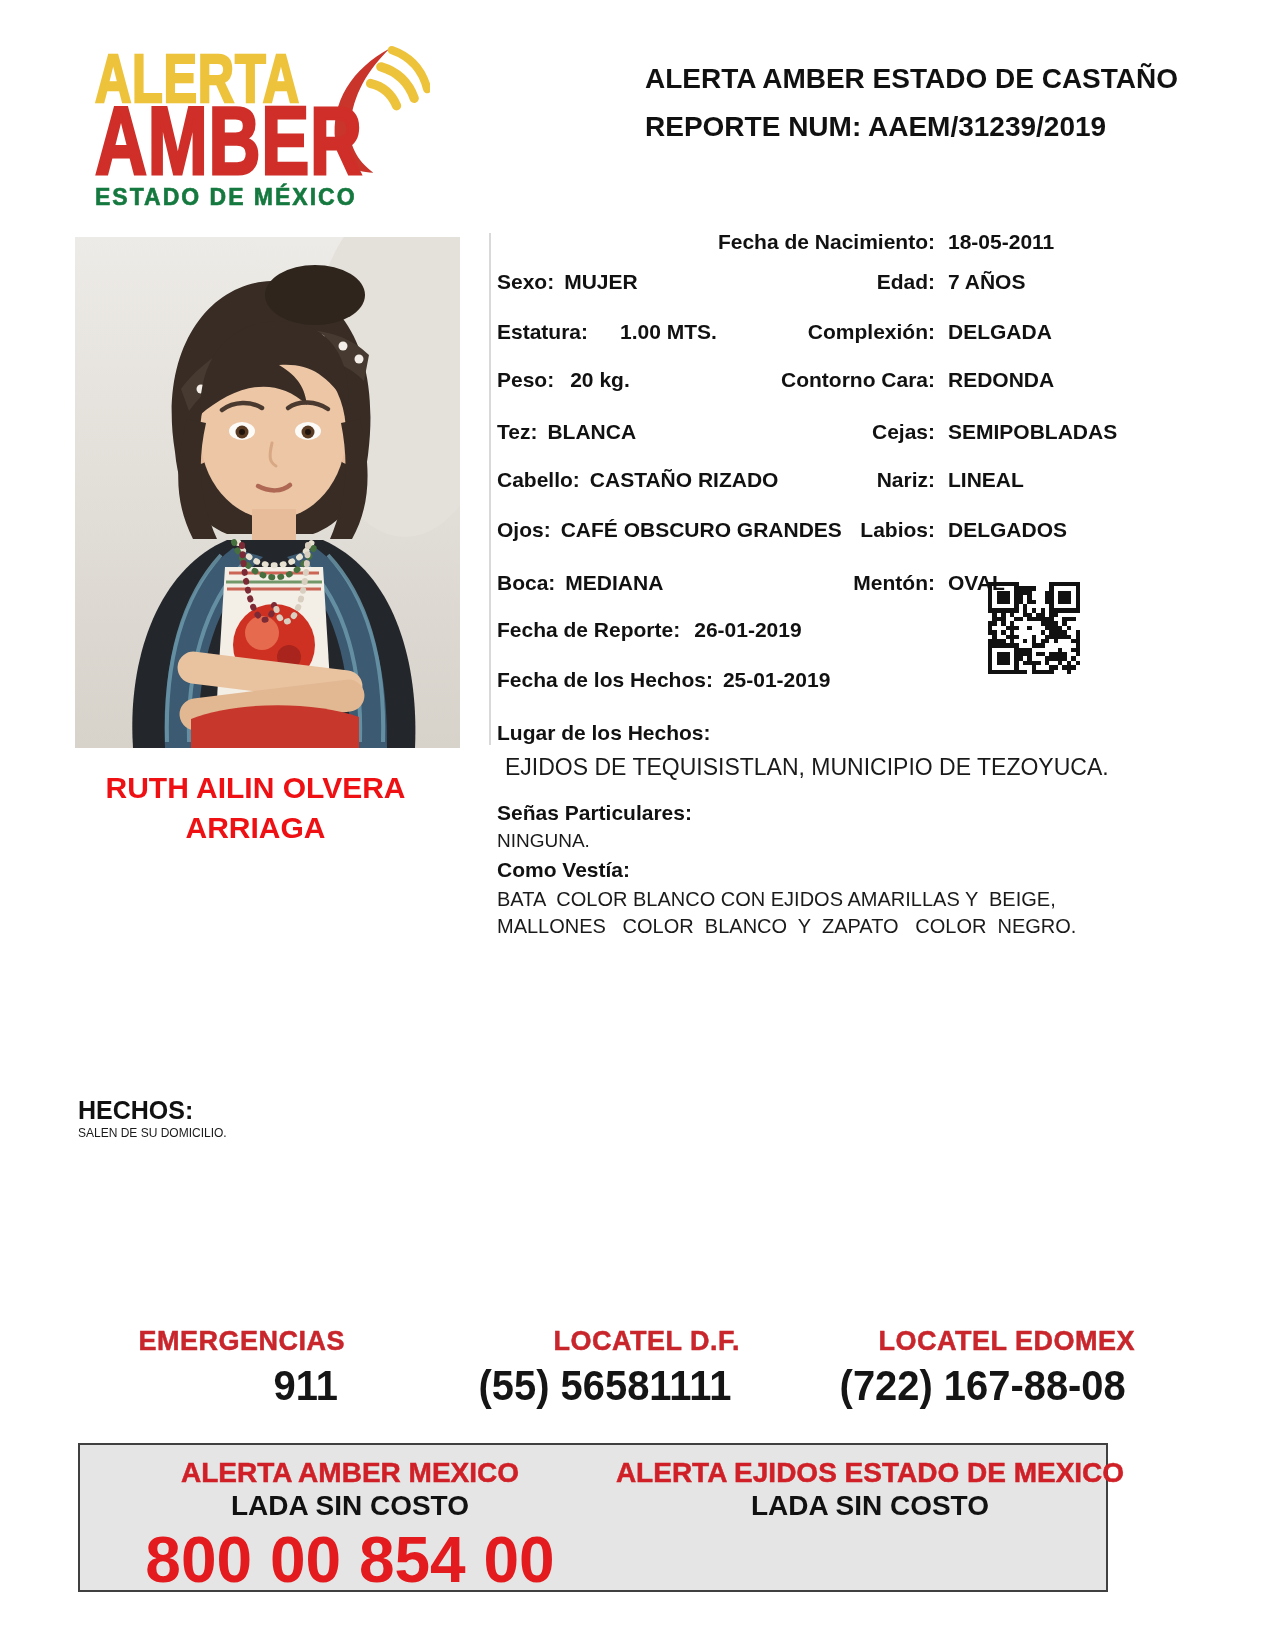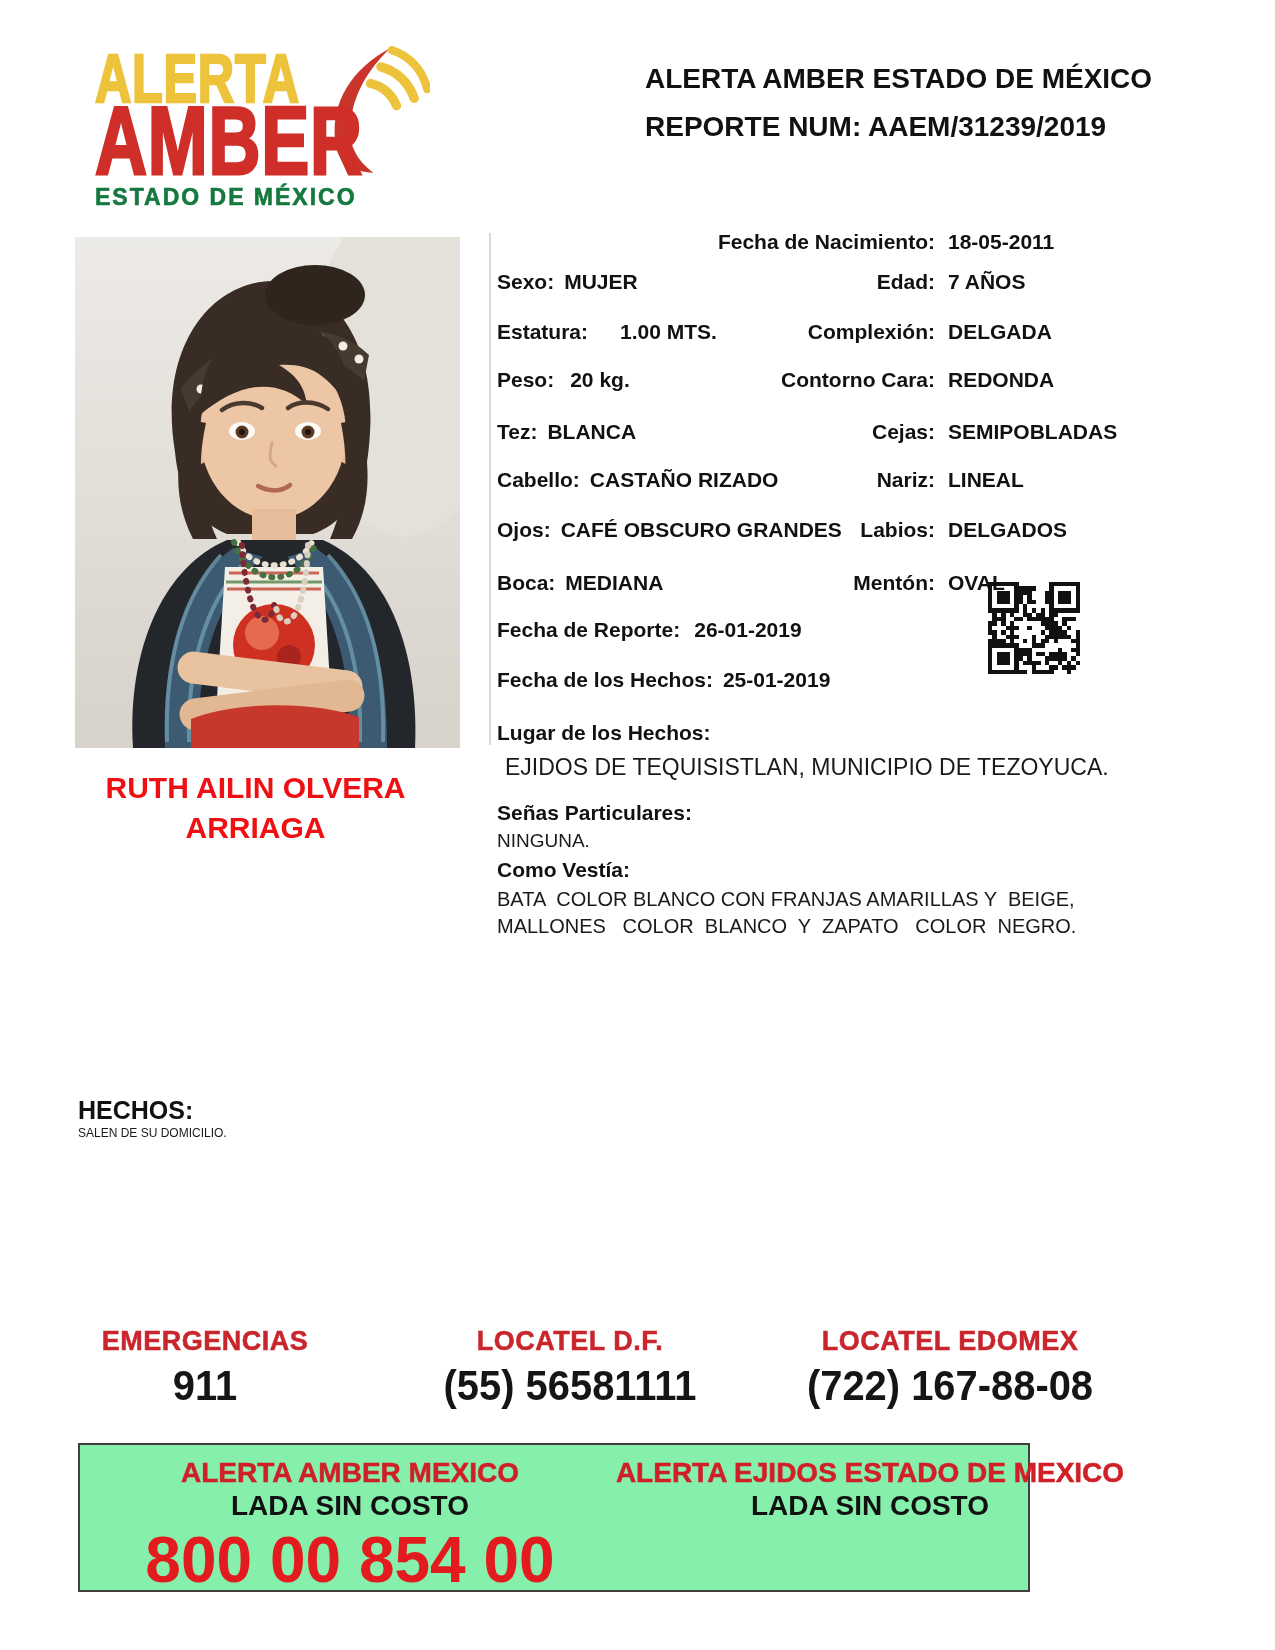--- a/index.html
+++ b/index.html
@@ -40,32 +40,32 @@
   .rval{position:absolute;left:451px;top:0;}
   .blocklab{position:absolute;left:497px;font-size:21px;font-weight:bold;white-space:nowrap;}
   .blockval{position:absolute;font-weight:normal;white-space:pre;color:#1a1a1a;}
   .qr{position:absolute;left:988px;top:582px;width:92px;height:92px;}
 
   
   .hechos-label{position:absolute;left:78px;top:1096px;font-size:25px;font-weight:bold;}
   .hechos-value{position:absolute;left:78px;top:1126px;font-size:12px;color:#1a1a1a;text-align:center;}
 
   
-  .contact{position:absolute;text-align:center;}
+  .contact{position:absolute;text-align:right;}
   .contact .clab{font-size:27px;font-weight:bold;color:#c8262c;letter-spacing:.5px;
                  -webkit-text-stroke:.5px #c8262c;}
   .contact .cnum{margin-top:5px;font-size:42px;font-weight:bold;color:#151515;
                  transform:scaleX(.95);transform-origin:center top;}
   .contact1{left:65px;top:1326px;width:280px;}
   .contact2{left:400px;top:1326px;width:340px;}
   .contact3{left:765px;top:1326px;width:370px;}
 
   
-  .fbox{position:absolute;left:78px;top:1443px;width:952px;height:149px;
-        border:2px solid #404040;background:#86efac;box-sizing:border-box;}
+  .fbox{position:absolute;left:78px;top:1443px;width:1030px;height:149px;
+        border:2px solid #404040;background:#e5e5e5;box-sizing:border-box;}
   .fcol{position:absolute;top:12px;text-align:center;}
   .fcol-left{left:20px;width:500px;}
   .fcol-right{left:490px;width:600px;}
   .ftitle{font-size:28px;font-weight:bold;color:#d02027;white-space:nowrap;
           -webkit-text-stroke:.5px #d02027;}
   .flada{font-size:28px;font-weight:bold;color:#111;margin-top:1px;}
   .fnum{font-size:64px;font-weight:bold;color:#e31b1f;margin-top:6px;line-height:1;
         white-space:nowrap;}
 </style>
 </head>
@@ -79,21 +79,21 @@
       <path d="M76 42 C89 45 99 54 104 66" stroke="#eec33c" stroke-width="10" fill="none" stroke-linecap="round"></path>
       <path d="M87 24 C104 29 117 41 123 58" stroke="#eec33c" stroke-width="10" fill="none" stroke-linecap="round"></path>
       <path d="M99 6 C119 13 132 28 137 48" stroke="#eec33c" stroke-width="9" fill="none" stroke-linecap="round"></path>
     </svg>
     <div class="logo-alerta">ALERTA</div>
     <div class="logo-amber">AMBER</div>
     <div class="logo-estado">ESTADO DE MÉXICO</div>
   </div>
 
   <div class="hdr">
-    <div class="hdr-line1">ALERTA AMBER ESTADO DE MÉXICO</div>
+    <div class="hdr-line1">ALERTA AMBER ESTADO DE CASTAÑO</div>
     <div class="hdr-line2">REPORTE NUM: AAEM/31239/2019</div>
   </div>
 
   <svg class="photo" viewBox="0 0 385 511" aria-hidden="true">
     <defs>
       <linearGradient id="bgG" x1="0" y1="0" x2="0" y2="1">
         <stop offset="0" stop-color="#edebe7"></stop>
           <stop offset="1" stop-color="#d7d2ca"></stop>
       </linearGradient>
     </defs>
@@ -480,21 +480,21 @@
       <rect x="18" y="20" width="1" height="1"></rect>
     </svg>
 
   <div class="blocklab" style="top:721px">Lugar de los Hechos:</div>
   <div class="blockval" style="left:505px;top:754px;font-size:23px">EJIDOS DE TEQUISISTLAN, MUNICIPIO DE TEZOYUCA.</div>
 
   <div class="blocklab" style="top:801px">Señas Particulares:</div>
   <div class="blockval" style="left:497px;top:830px;font-size:19px">NINGUNA.</div>
 
   <div class="blocklab" style="top:858px">Como Vestía:</div>
-  <div class="blockval" style="left:497px;top:888px;font-size:20px">BATA  COLOR BLANCO CON FRANJAS AMARILLAS Y  BEIGE,</div>
+  <div class="blockval" style="left:497px;top:888px;font-size:20px">BATA  COLOR BLANCO CON EJIDOS AMARILLAS Y  BEIGE,</div>
   <div class="blockval" style="left:497px;top:915px;font-size:20px">MALLONES   COLOR  BLANCO  Y  ZAPATO   COLOR  NEGRO.</div>
 
   <div class="hechos-label">HECHOS:</div>
   <div class="hechos-value">SALEN DE SU DOMICILIO.</div>
 
   <div class="contact contact1">
     <div class="clab">EMERGENCIAS</div>
     <div class="cnum">911</div>
   </div>
   <div class="contact contact2">

